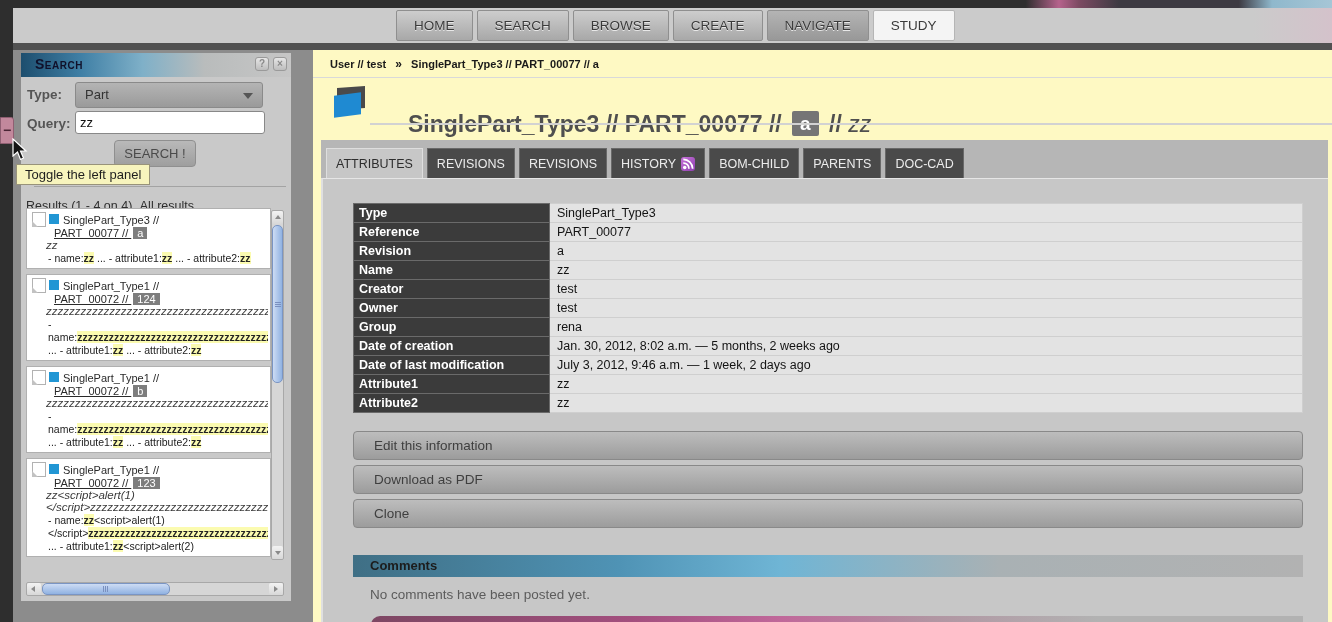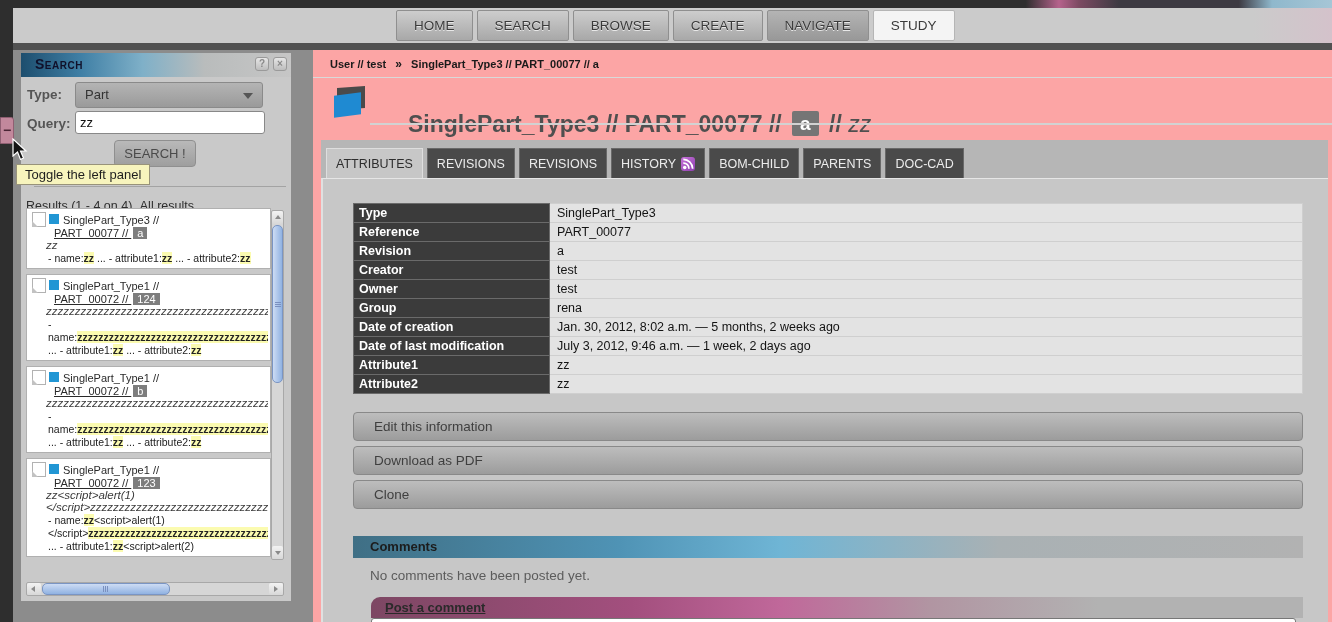--- a/index.html
+++ b/index.html
@@ -15,21 +15,21 @@
   .nav-band { position:absolute; top:8px; left:13px; right:0; height:35px; background:linear-gradient(90deg,#cbcbcb 0%,#cbcbcb 94%,#d4c2cb 100%); }
   .nav-buttons { position:absolute; left:383px; top:2px; display:flex; gap:4px; }
   .nav-btn { height:31px; line-height:29px; padding:0 17px; font-size:13.5px; color:#3a3a3a;
     background:linear-gradient(#cdcdcd,#a8a8a8); border:1px solid #8f8f8f; border-radius:2px;
     text-shadow:0 1px 0 #e8e8e8; cursor:pointer; }
   .nav-btn.hover { background:linear-gradient(#b4b4b4,#989898); }
   .nav-btn.active { background:#f4f4f4; border-color:#b5b5b5; text-shadow:none; }
   .dark-band { position:absolute; top:43px; left:13px; right:0; height:7px; background:#515151; }
 
   
-  .main { position:absolute; left:313px; top:50px; right:0; bottom:0; background:#fca5a5; }
+  .main { position:absolute; left:313px; top:50px; right:0; bottom:0; background:#fef9c3; }
   .breadcrumb { position:absolute; left:17px; top:7px; font-size:11px; font-weight:bold; color:#1a1a1a; }
   .bc-sep { margin:0 6px; font-size:12px; }
   .hr1 { position:absolute; left:0; right:0; top:27px; border-top:1px solid #d9d9d9; }
   .folder-icon { position:absolute; left:20px; top:36px; width:36px; height:34px; }
   .folder-back { position:absolute; left:4px; top:1px; width:28px; height:22px; background:#4a4a4a; transform:skewY(-4deg); }
   .folder-front { position:absolute; left:1px; top:8px; width:27px; height:22px; background:#1f8ad2; transform:skewY(-7deg); }
   .page-title { position:absolute; left:95px; top:37px; font-size:23px; font-weight:bold; color:#4f4f4f; white-space:nowrap;margin-top:24px; }
   .title-badge { display:inline-block; background:#757575; color:#fff; font-size:19px; line-height:25px; padding:0 8px; margin:0 4px; border-radius:2px; vertical-align:2px; }
   .title-name { font-style:italic; font-weight:normal; }
   .hr2 { position:absolute; left:57px; right:0; top:73px; border-top:2px solid #d2d2d2; }
@@ -212,20 +212,24 @@
               </tr>
               <tr>
                 <th>Reference</th>
                 <td>PART_00077</td>
               </tr>
               <tr>
                 <th>Revision</th>
                 <td>a</td>
               </tr>
               <tr>
+                <th>Name</th>
+                <td>zz</td>
+              </tr>
+              <tr>
                 <th>Creator</th>
                 <td>test</td>
               </tr>
               <tr>
                 <th>Owner</th>
                 <td>test</td>
               </tr>
               <tr>
                 <th>Group</th>
                 <td>rena</td>

